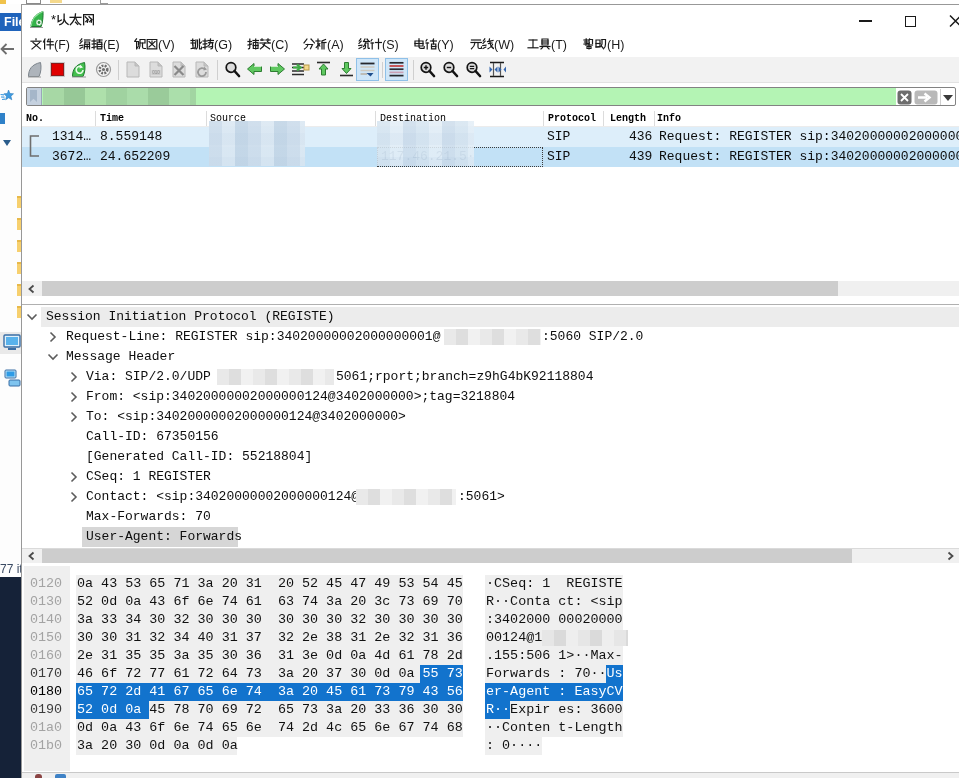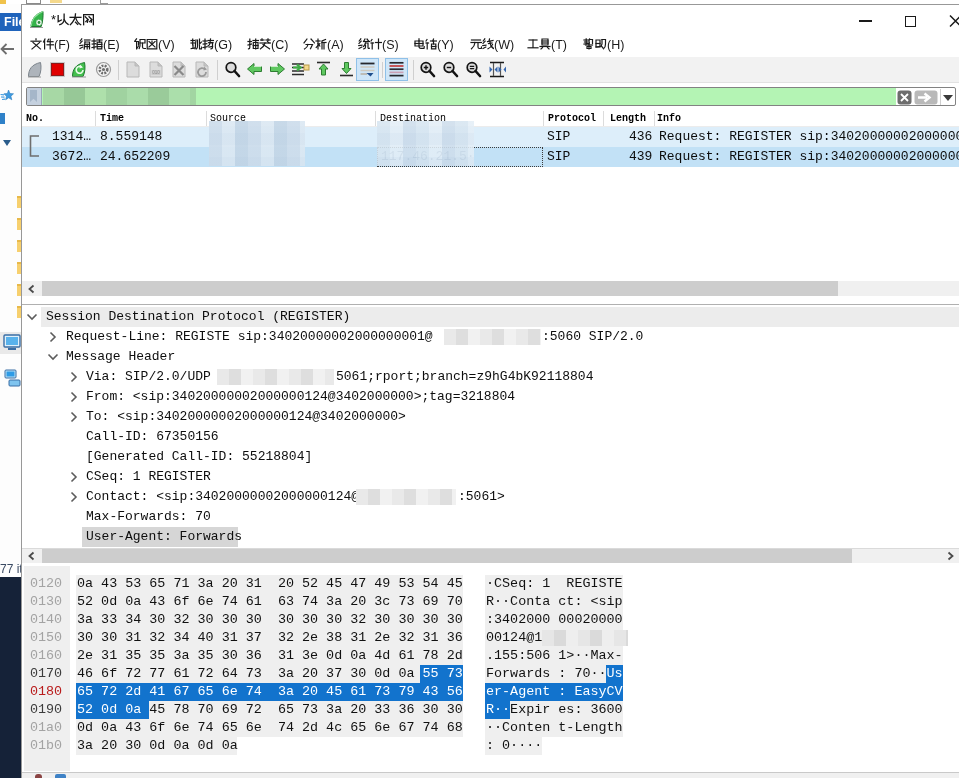--- a/index.html
+++ b/index.html
@@ -425,25 +425,25 @@
 <div class="a" style="left:22px;top:281px;width:937px;height:15px;background:#f0f0f0"></div>
 <svg class="a" style="left:27px;top:284px" width="9" height="10" viewBox="0 0 9 10">
     <path d="M6.5 1.5 L2.5 5 L6.5 8.5" fill="none" stroke="#4a4a4a" stroke-width="1.8"></path>
   </svg>
 <div class="a" style="left:42px;top:281px;width:796px;height:15px;background:#cdcdcd"></div>
 <div class="a" style="left:22px;top:304px;width:937px;height:1px;background:#b0b0b0"></div>
 <div class="a" style="left:41px;top:307px;width:918px;height:20px;background:#ececec"></div>
 <svg class="a" style="left:26px;top:311px" width="12" height="12" viewBox="0 0 12 12">
     <path d="M1.5 3.5 L6 8 L10.5 3.5" fill="none" stroke="#5c5c5c" stroke-width="1.6"></path>
   </svg>
-<div class="a mono t13" style="left:46px;top:307px">Session Destination Protocol (REGISTER)</div>
+<div class="a mono t13" style="left:46px;top:307px">Session Initiation Protocol (REGISTE)</div>
 <svg class="a" style="left:47px;top:331px" width="12" height="12" viewBox="0 0 12 12">
     <path d="M3.5 1.5 L8 6 L3.5 10.5" fill="none" stroke="#5c5c5c" stroke-width="1.6"></path>
   </svg>
-<div class="a mono t13" style="left:66px;top:327px">Request-Line: REGISTE sip:34020000002000000001@</div>
+<div class="a mono t13" style="left:66px;top:327px">Request-Line: REGISTER sip:34020000002000000001@</div>
 <div class="a" style="left:444px;top:329px;width:97px;height:16px;background:
 repeating-linear-gradient(90deg,#e9e9e9 0 12px,#dedede 12px 24px,#f1f1f1 24px 36px)"></div>
 <div class="a mono t13" style="left:542px;top:327px">:5060 SIP/2.0</div>
 <svg class="a" style="left:47px;top:351px" width="12" height="12" viewBox="0 0 12 12">
     <path d="M1.5 3.5 L6 8 L10.5 3.5" fill="none" stroke="#5c5c5c" stroke-width="1.6"></path>
   </svg>
 <div class="a mono t13" style="left:66px;top:347px">Message Header</div>
 <svg class="a" style="left:68px;top:371px" width="12" height="12" viewBox="0 0 12 12">
     <path d="M3.5 1.5 L8 6 L3.5 10.5" fill="none" stroke="#5c5c5c" stroke-width="1.6"></path>
   </svg>
@@ -497,21 +497,21 @@
 <div class="a mono hx" style="left:30px;top:611px;color:#a3a3a3">0140</div>
 <div class="a mono hx" style="left:77px;top:611px">3a 33 34 30 32 30 30 30  30 30 30 32 30 30 30 30</div>
 <div class="a mono hx" style="left:486px;top:611px">:3402000 00020000</div>
 <div class="a mono hx" style="left:30px;top:629px;color:#a3a3a3">0150</div>
 <div class="a mono hx" style="left:77px;top:629px">30 30 31 32 34 40 31 37  32 2e 38 31 2e 32 31 36</div>
 <div class="a mono hx" style="left:486px;top:629px">00124@17 2.81.216</div>
 <div class="a mono hx" style="left:30px;top:647px;color:#a3a3a3">0160</div>
 <div class="a mono hx" style="left:77px;top:647px">2e 31 35 35 3a 35 30 36  31 3e 0d 0a 4d 61 78 2d</div>
 <div class="a mono hx" style="left:486px;top:647px">.155:506 1&gt;··Max-</div>
 <div class="a mono hx" style="left:30px;top:665px;color:#3d3d3d">0170</div>
-<div class="a mono hx" style="left:30px;top:683px;color:#b91c1c">0180</div>
+<div class="a mono hx" style="left:30px;top:683px;color:#000000">0180</div>
 <div class="a mono hx" style="left:30px;top:701px;color:#3d3d3d">0190</div>
 <div class="a mono hx" style="left:30px;top:719px;color:#a3a3a3">01a0</div>
 <div class="a mono hx" style="left:77px;top:719px">0d 0a 43 6f 6e 74 65 6e  74 2d 4c 65 6e 67 74 68</div>
 <div class="a mono hx" style="left:486px;top:719px">··Conten t-Length</div>
 <div class="a mono hx" style="left:30px;top:737px;color:#a3a3a3">01b0</div>
 <div class="a mono hx" style="left:77px;top:737px">3a 20 30 0d 0a 0d 0a</div>
 <div class="a mono hx" style="left:486px;top:737px">: 0····</div>
 <div class="a" style="left:420px;top:665px;width:43px;height:18px;background:#1273cd"></div>
 <div class="a mono hx" style="left:77px;top:665px">46 6f 72 77 61 72 64 73  3a 20 37 30 0d 0a <span style="color:#fff">55 73</span></div>
 <div class="a" style="left:606px;top:665px;width:17px;height:18px;background:#1273cd"></div>

